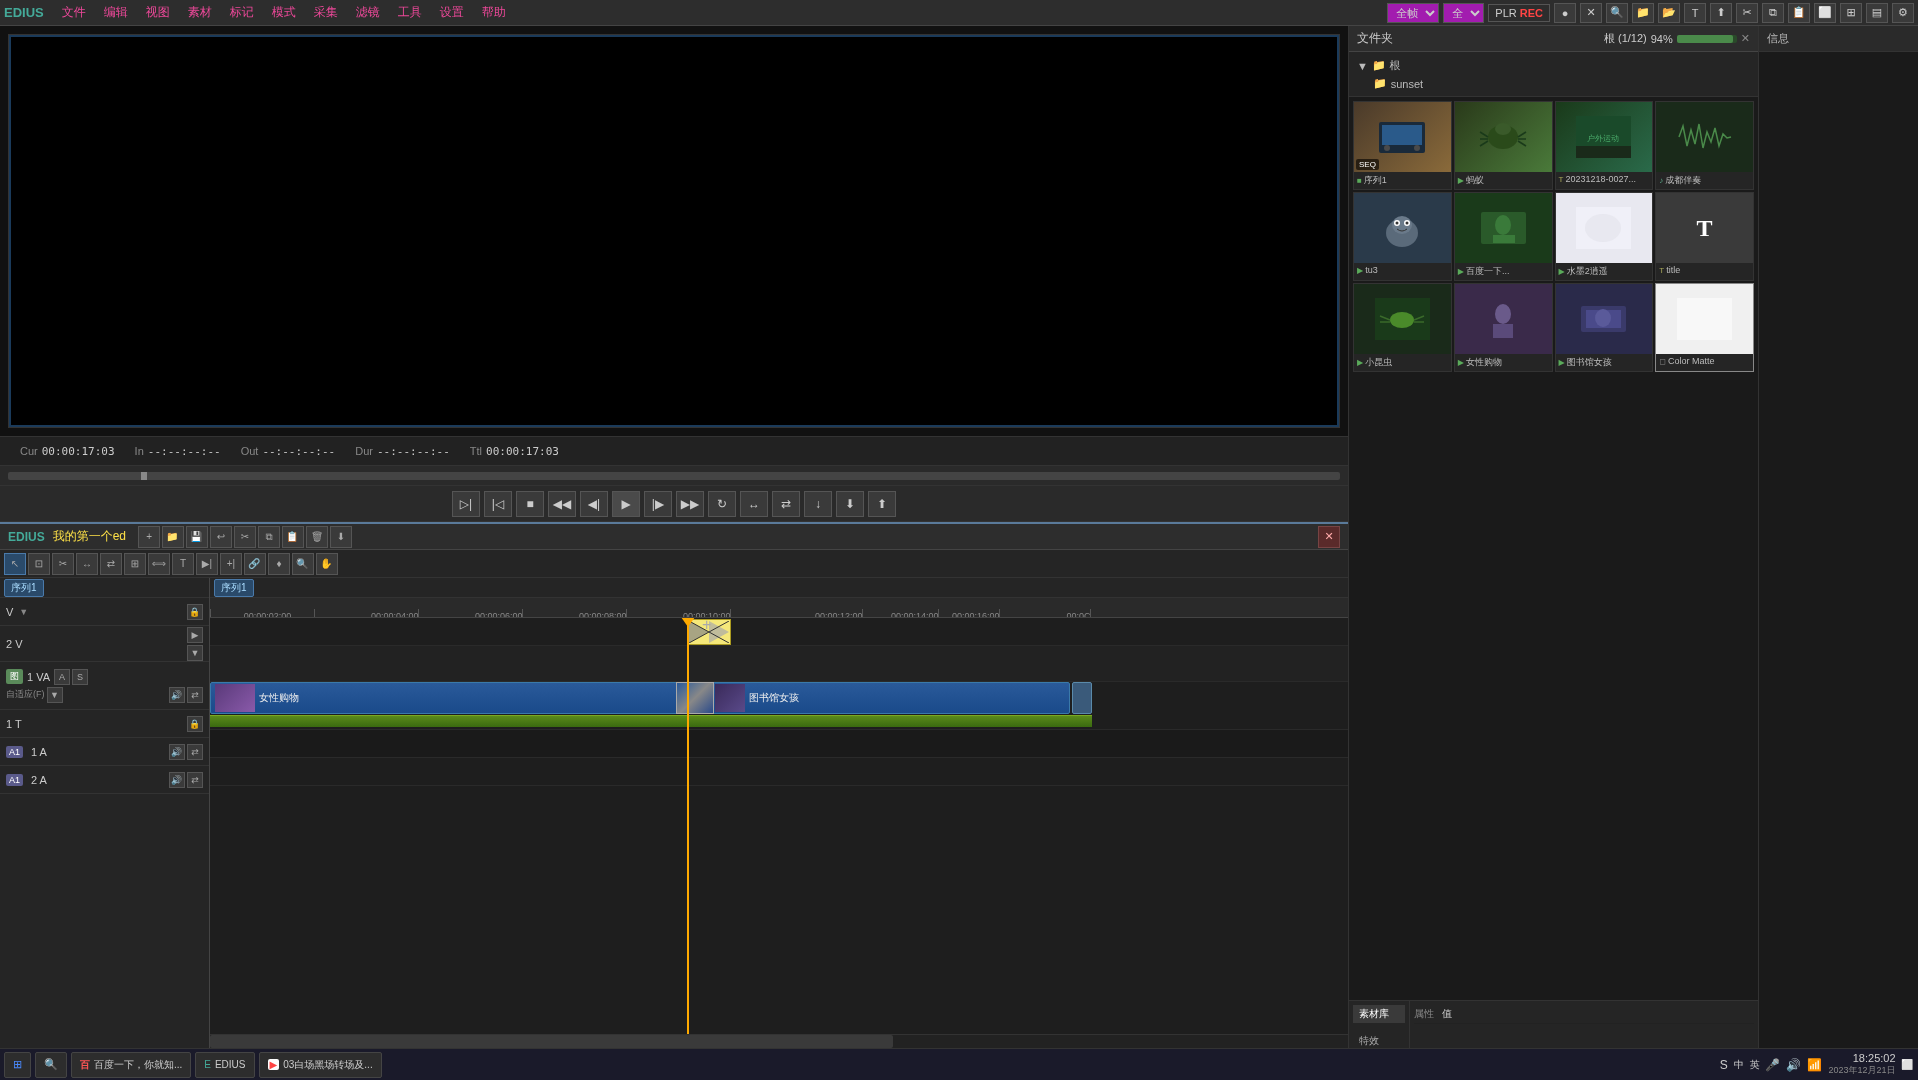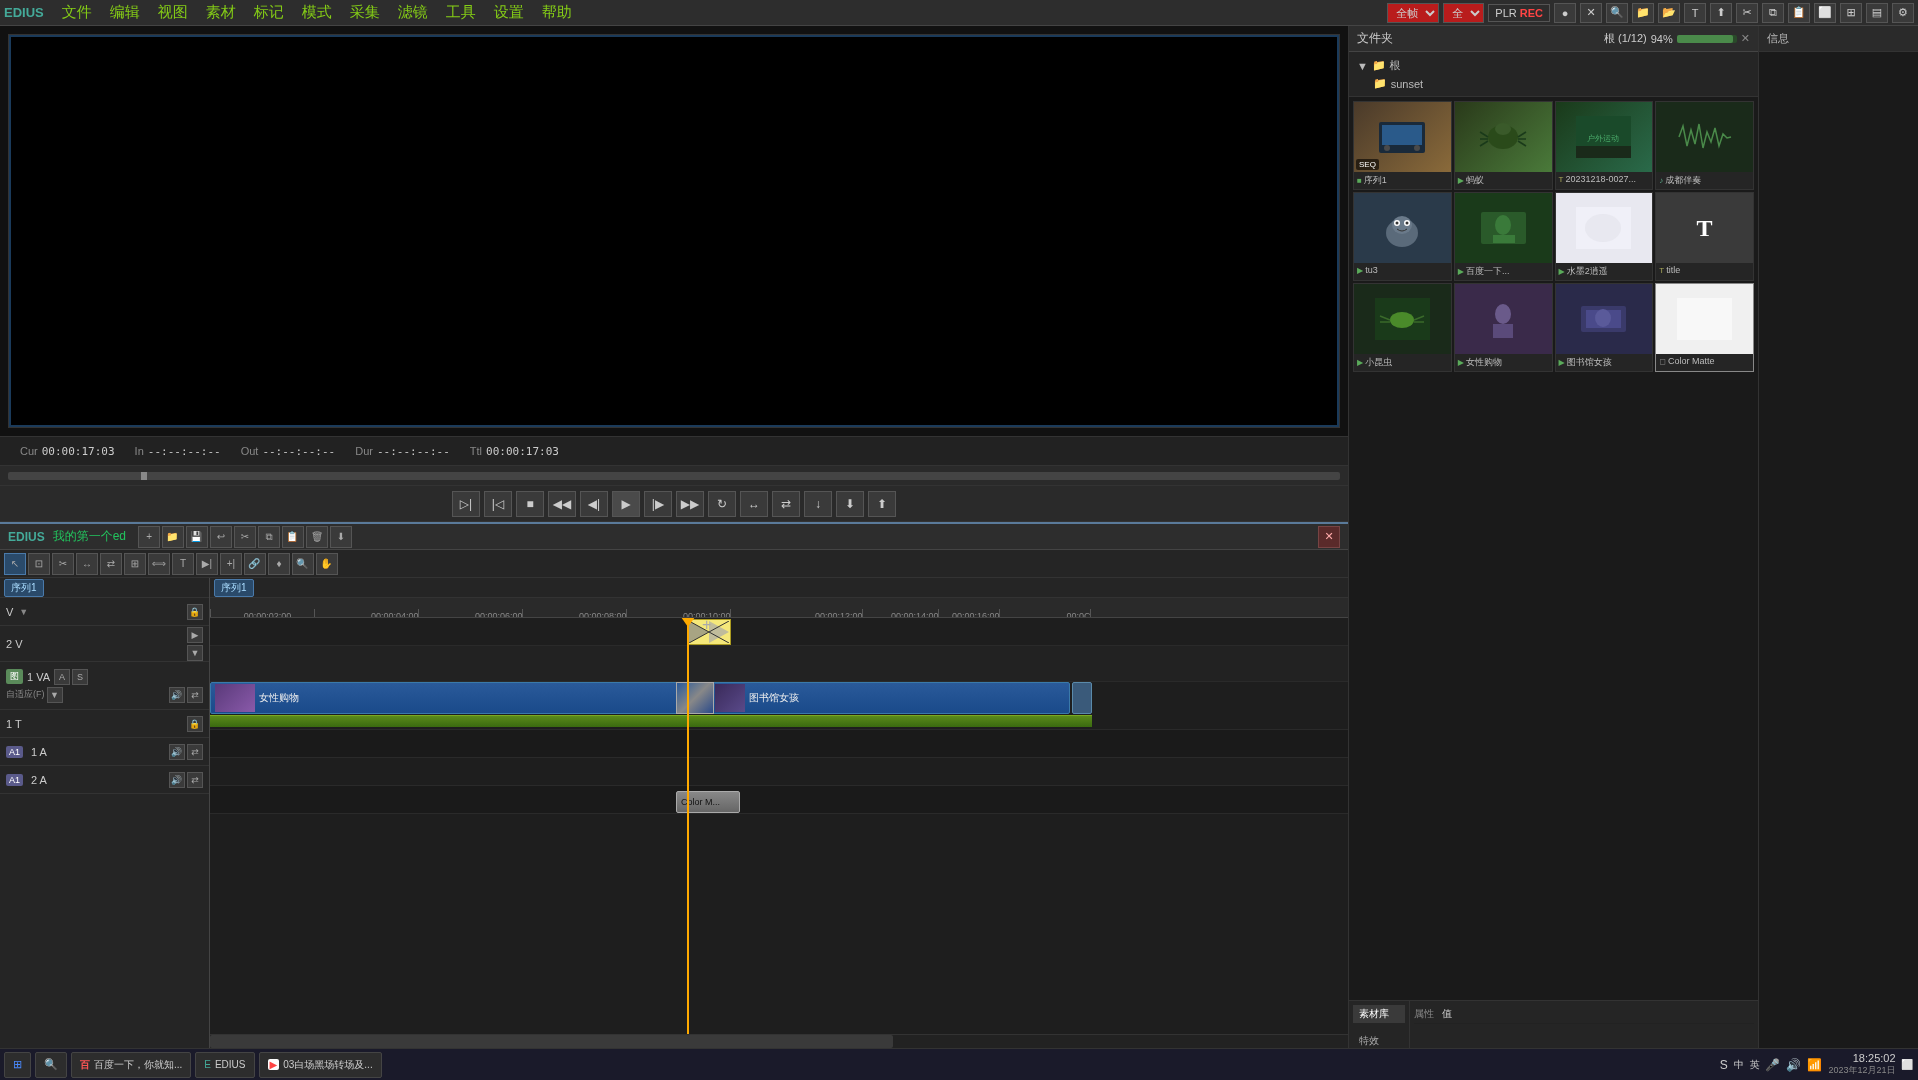--- a/index.html
+++ b/index.html
@@ -1,24 +1,24 @@
 <!DOCTYPE html>
 <html><head>
   <meta charset="utf-8">
   <style>
     * { margin: 0; padding: 0; box-sizing: border-box; }
     body { width: 1918px; height: 1080px; background: #1a1a1a; font-family: 'Microsoft YaHei', sans-serif; font-size: 11px; color: #ccc; overflow: hidden; }
 
     
     #top-menu-bar { display: flex; align-items: center; height: 26px; background: #2d2d2d; border-bottom: 1px solid #444; padding: 0 4px; gap: 2px; }
     .menu-logo { color: #4a9; font-weight: bold; font-size: 13px; margin-right: 8px; }
-    .menu-item { padding: 2px 8px; cursor: pointer; font-size: 15px; color: #84cc16; }
+    .menu-item { padding: 2px 8px; cursor: pointer; font-size: 12px; color: #ec4899; }
     .menu-spacer { flex: 1; }
     .top-right-controls { display: flex; align-items: center; gap: 4px; }
-    .dropdown-sel { background: #b91c1c; border: 1px solid #555; color: #ccc; font-size: 11px; padding: 1px 4px; height: 20px; }
+    .dropdown-sel { background: #a21caf; border: 1px solid #555; color: #ccc; font-size: 11px; padding: 1px 4px; height: 20px; }
     .plr-rec { background: #2d2d2d; color: #ccc; font-size: 11px; padding: 2px 6px; border: 1px solid #555; }
     .rec-red { color: #f44; font-weight: bold; }
     .top-icon-btn { width: 22px; height: 20px; background: #3a3a3a; border: 1px solid #555; color: #ccc; font-size: 11px; display: flex; align-items: center; justify-content: center; cursor: pointer; }
 
     
     #main-layout { display: flex; height: calc(1080px - 26px); }
 
     
     #left-panel { display: flex; flex-direction: column; flex: 1; min-width: 0; }
 
@@ -39,21 +39,21 @@
     #playback-handle { position: absolute; left: 10%; width: 6px; height: 8px; background: #888; }
 
     
     #transport-bar { height: 36px; background: #2a2a2a; display: flex; align-items: center; justify-content: center; gap: 4px; border-bottom: 1px solid #333; }
     .transport-btn { width: 28px; height: 26px; background: #3a3a3a; border: 1px solid #555; color: #ccc; display: flex; align-items: center; justify-content: center; cursor: pointer; font-size: 12px; }
     .transport-btn.play { background: #4a4a4a; }
 
     
     #timeline-header { height: 28px; background: #2d2d2d; display: flex; align-items: center; padding: 0 8px; border-bottom: 1px solid #444; border-top: 2px solid #5a7a9a; }
     .timeline-logo { color: #4a9; font-weight: bold; font-size: 12px; margin-right: 8px; }
-    .timeline-project { color: #22c55e; font-size: 12px; }
+    .timeline-project { color: #fde047; font-size: 12px; }
     .timeline-toolbar { display: flex; align-items: center; gap: 2px; margin-left: 12px; }
     .tl-btn { width: 22px; height: 22px; background: #3a3a3a; border: 1px solid #555; color: #aaa; display: flex; align-items: center; justify-content: center; cursor: pointer; font-size: 10px; }
     .tl-close { margin-left: auto; width: 22px; height: 22px; background: #5a2a2a; border: 1px solid #744; display: flex; align-items: center; justify-content: center; cursor: pointer; color: #faa; }
 
     
     #timeline-tools { height: 28px; background: #252525; display: flex; align-items: center; padding: 0 4px; gap: 2px; border-bottom: 1px solid #333; }
     .tool-btn { width: 22px; height: 22px; background: #3a3a3a; border: 1px solid #555; color: #aaa; display: flex; align-items: center; justify-content: center; cursor: pointer; font-size: 10px; }
     .tool-btn.active { background: #2a4a6a; border-color: #4a7aaa; }
 
     
@@ -438,26 +438,20 @@
 
             <div style="position:absolute;left:0;top:33px;width:882px;height:12px;background:linear-gradient(180deg,#5a8a1a,#3a6a10);border-top:1px solid #7aaa20;"></div>
           </div>
 
           <div class="track-row" style="height:28px; background:#1a1a1a;">
           </div>
 
           <div class="track-row" style="height:28px; background:#1e1e1e;">
           </div>
 
-          <div class="track-row" style="height:28px; background:#1a1a1a;">
-
-            <div class="clip-colormatte" style="left:466px;width:64px;">
-              <span>Color M...</span>
-            </div>
-          </div>
 
           <div id="playhead" style="left:477px;">
             <div id="playhead-triangle"></div>
           </div>
 
         </div>
 
         <div id="timeline-hscroll">
           <div style="width:60%;height:100%;background:#3a3a3a;border-radius:2px;margin-left:0;"></div>
         </div>

